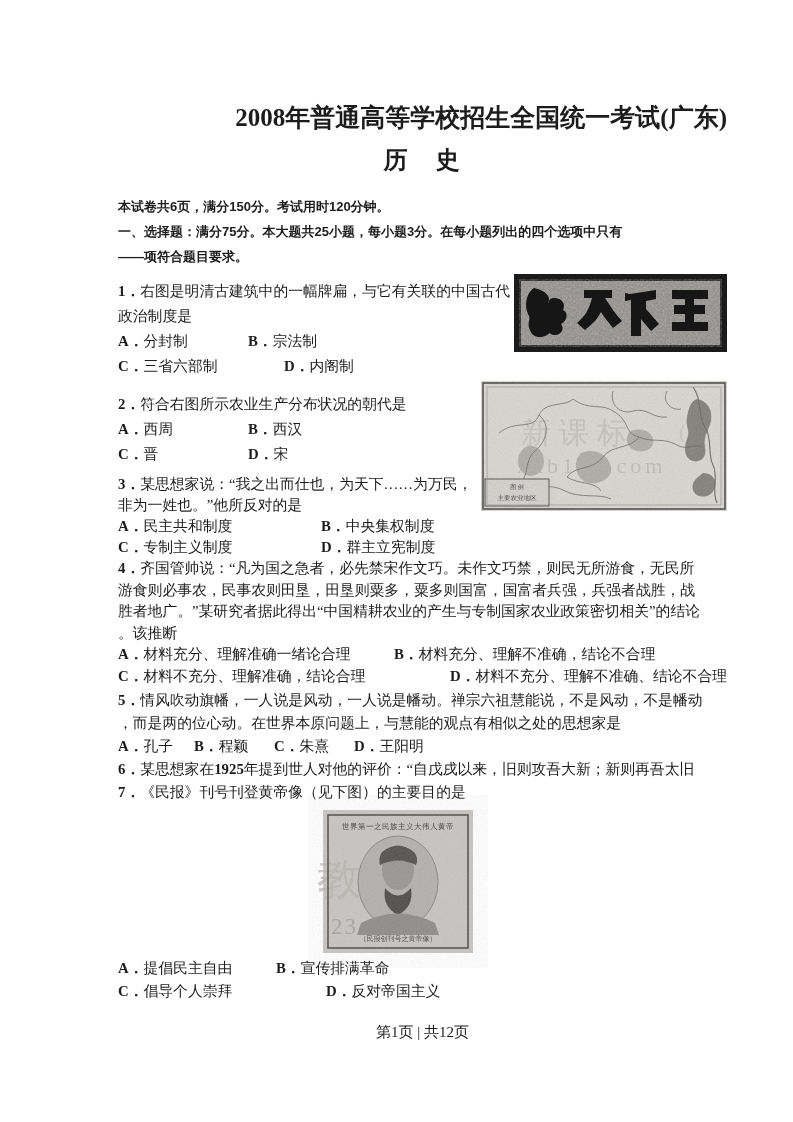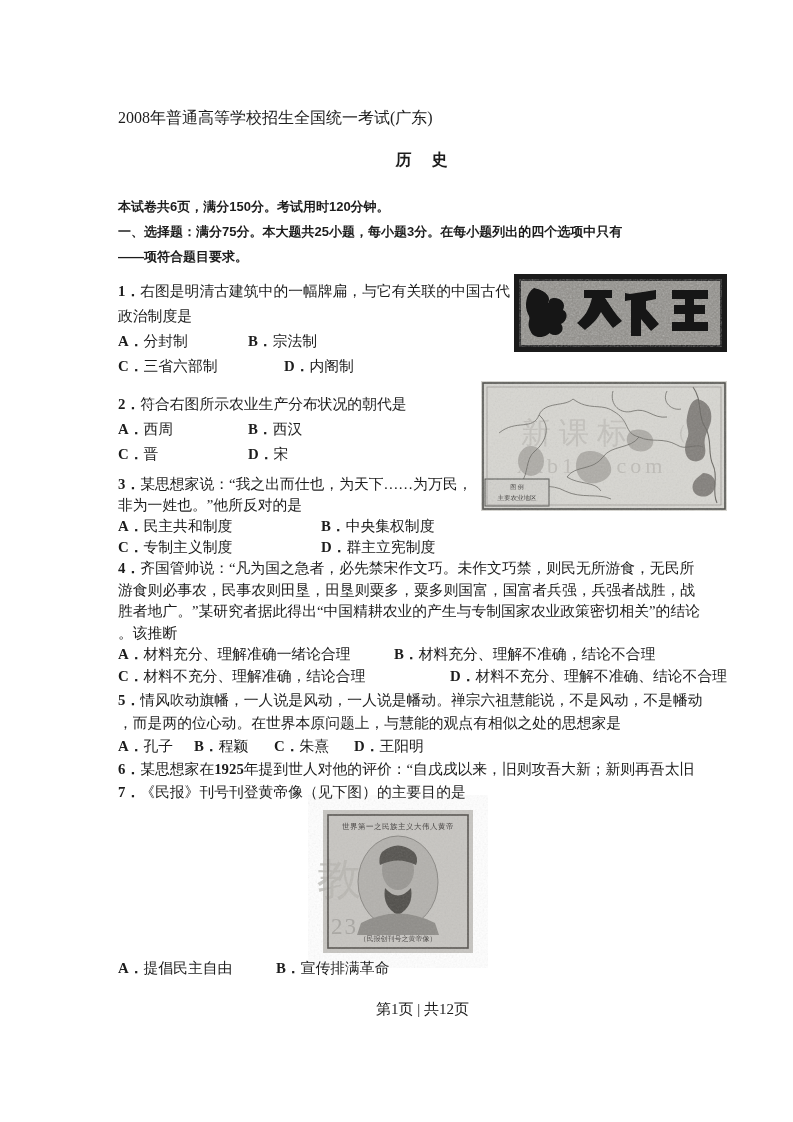--- a/index.html
+++ b/index.html
@@ -3,22 +3,22 @@
 <meta charset="utf-8">
 <style>
   html,body{margin:0;padding:0;background:#e8e8e8;}
   .page{
     width:793px;height:1122px;box-sizing:border-box;background:#ffffff;
     margin:0 auto;position:relative;overflow:hidden;
     padding:106px 66px 0 118px;
     font-family:"Liberation Serif","DejaVu Serif",serif;
     color:#1c1c1c;
   }
-  h1.title{font-size:16px;line-height:24px;margin:0;text-align:left;font-weight:normal;}
-  h2.subject{font-size:16px;line-height:24px;margin:18px 0 0;text-align:center;font-weight:bold;letter-spacing:2px;}
+  h1.title{font-size:25px;line-height:24px;margin:0;text-align:right;font-weight:bold;}
+  h2.subject{font-size:24px;line-height:24px;margin:18px 0 0;text-align:center;font-weight:bold;letter-spacing:2px;}
   .notes{margin-top:22px;font-family:"Liberation Sans","DejaVu Sans",sans-serif;
          font-weight:bold;font-size:13px;line-height:25px;}
   .question{font-size:14.8px;}
   .num,.lbl{font-weight:bold;}
   .year{font-weight:bold;}
   .optrow{display:flex;}
   .opt{display:inline-block;vertical-align:top;white-space:nowrap;}
   .q1{margin-top:10px;line-height:25px;position:relative;}
   .q2{margin-top:13px;line-height:25px;position:relative;}
   .q3{margin-top:7px;line-height:21px;}
@@ -196,17 +196,21 @@
           <path d="M38,113 q37,-19 74,0 l4,12 h-82 z" fill="#8f8d89"></path>
         </g>
         <text x="75" y="131" font-size="7" fill="#4a4745" text-anchor="middle">（民报创刊号之黄帝像）</text>
         <rect width="150" height="143" filter="url(#grain)" opacity="0.15"></rect>
       </svg>
     </div>
     <div class="optrow r1">
       <span class="opt o1"><span class="lbl">A．</span><span>提倡民主自由</span></span>
       <span class="opt o2"><span class="lbl">B．</span><span>宣传排满革命</span></span>
     </div>
+    <div class="optrow r2">
+      <span class="opt o1"><span class="lbl">C．</span><span>倡导个人崇拜</span></span>
+      <span class="opt o2"><span class="lbl">D．</span><span>反对帝国主义</span></span>
+    </div>
   </section>
 
   <div class="footer">第1页 | 共12页</div>
 
 </div>
 
 </body></html>

